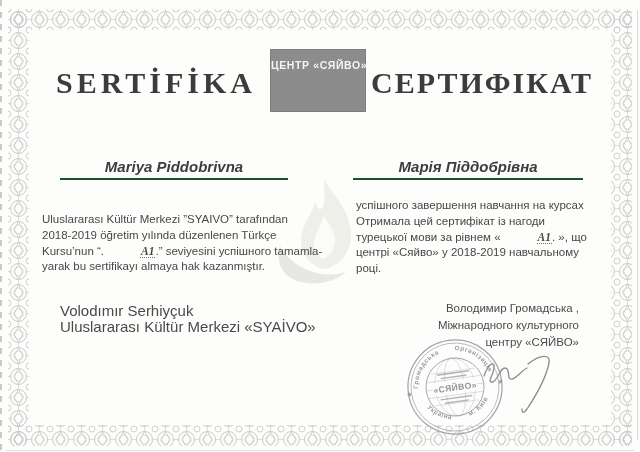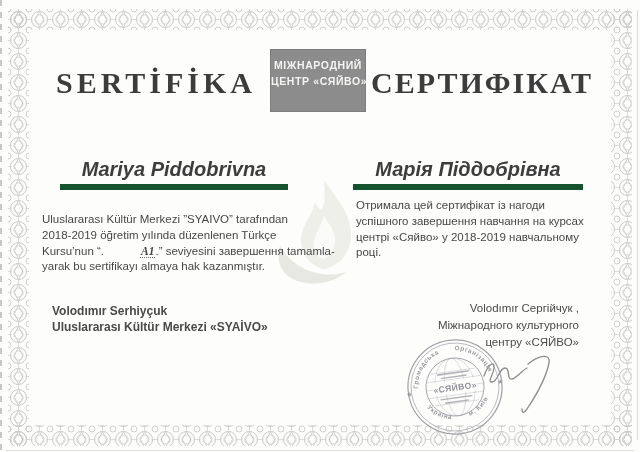--- a/index.html
+++ b/index.html
@@ -23,35 +23,35 @@
   .title-right{left:366px;top:66px;width:232px;letter-spacing:2px;}
 
   
   .logo-box{left:270px;top:49px;width:96px;height:63px;background:#8c8c8c;
     border:1px solid #7d7d7d;box-sizing:border-box;text-align:center;
     padding-top:7px;}
   .logo-box div{color:#f4f4f2;font-size:10.5px;font-weight:bold;line-height:16px;
     letter-spacing:0.6px;white-space:nowrap;}
 
   
-  .name{font-size:20px;font-weight:bold;font-style:italic;color:#3d3d3d;
-    text-align:center;border-bottom:6px solid #14532d;padding-bottom:3px;white-space:nowrap;}
+  .name{font-size:15px;font-weight:bold;font-style:italic;color:#3d3d3d;
+    text-align:center;border-bottom:2px solid #14532d;padding-bottom:3px;white-space:nowrap;}
   .name-left{left:60px;top:158px;width:228px;}
   .name-right{left:353px;top:158px;width:230px;}
 
   
   .body-block{font-size:11.5px;line-height:15.8px;color:#474747;}
   .body-left{left:42px;top:212px;width:280px;}
   .body-right{left:356px;top:198px;width:260px;}
   .body-block div{white-space:nowrap;}
   .level{font-family:"Liberation Serif",serif;font-style:italic;font-weight:bold;
     border-bottom:1px dotted #6f6f6f;padding:0 1px;margin-left:36px;}
 
   
-  .sig-left{left:52px;top:303px;font-size:12px;line-height:16.4px;color:#4a4a4a;font-weight:bold;}
+  .sig-left{left:60px;top:303px;font-size:15px;line-height:16.4px;color:#4a4a4a;}
   .sig-left div{white-space:nowrap;}
   .sig-right{left:385px;top:300px;width:194px;text-align:right;font-size:11.5px;
     line-height:17px;color:#4a4a4a;}
   .sig-right div{white-space:nowrap;}
 
   .place-date{left:240px;top:407px;width:180px;text-align:center;font-size:10.5px;color:#555;margin-top:48px;}
 
   .stamp-wrap{left:396px;top:334px;width:122px;height:108px;}
   .autograph-wrap{left:476px;top:336px;width:94px;height:86px;}
   .watermark-wrap{left:258px;top:168px;width:132px;height:138px;}
@@ -86,50 +86,50 @@
                C44,56 54,48 57,34 C60,42 64,44 66,36 C67,28 66,20 66,12 Z" fill="#ededе8" opacity="0.9" style="fill:#ededE8"></path>
       <path d="M66,48 C72,58 78,64 77,74 C76,84 70,90 65,91 C59,89 55,82 56,74
                C57,66 62,60 66,48 Z" fill="#fbfbfa"></path>
       <path d="M22,78 C34,100 62,112 88,104 C74,117 46,120 30,108 C20,100 19,88 22,78 Z" fill="#e7e7e2" opacity="0.95"></path>
     </svg>
   </div>
 
   <div class="abs title title-left">SERTİFİKA</div>
 
   <div class="abs logo-box">
-    <div>МІЖНАРОДНИЙ</div>
     <div>ЦЕНТР «СЯЙВО»</div>
   </div>
 
   <div class="abs title title-right">СЕРТИФІКАТ</div>
 
   <div class="abs name name-left">Mariya Piddobrivna</div>
   <div class="abs name name-right">Марія  Піддобрівна</div>
 
   <div class="abs body-block body-left">
     <div>Uluslararası Kültür Merkezi ”SYAIVO” tarafından</div>
     <div>2018-2019 öğretim yılında düzenlenen Türkçe</div>
-    <div><span>Kursu’nun “.</span><span class="level">A1</span><span>.” seviyesini завершення tamamla-</span></div>
+    <div><span>Kursu’nun “.</span><span class="level">A1</span><span>.” seviyesini успішного tamamla-</span></div>
     <div>yarak bu sertifikayı almaya hak kazanmıştır.</div>
   </div>
 
   <div class="abs body-block body-right">
+    <div>успішного завершення навчання на курсах</div>
     <div>Отримала цей сертифікат із нагоди</div>
-    <div>успішного завершення навчання на курсах</div>
+    <div><span>турецької мови за рівнем «</span><span class="level">А1</span><span>. », що</span></div>
     <div>центрі «Сяйво» у 2018-2019 навчальному</div>
     <div>році.</div>
   </div>
 
   <div class="abs sig-left">
     <div>Volodımır Serhiyçuk</div>
     <div>Uluslararası Kültür Merkezi «SYAİVO»</div>
   </div>
 
   <div class="abs sig-right">
-    <div>Volodımır Сергійчук ,</div>
+    <div>Володимир Громадська ,</div>
     <div>Міжнародного культурного</div>
     <div>центру «СЯЙВО»</div>
   </div>
 
   <div class="abs stamp-wrap">
     <svg width="122" height="108" viewBox="0 0 122 108">
       <g transform="rotate(-8 59 53)" fill="none" stroke="#a2a2a8">
         <circle cx="59" cy="53" r="47" stroke-width="1.2"></circle>
         <circle cx="59" cy="53" r="44" stroke-width="0.7"></circle>
         <circle cx="59" cy="53" r="29" stroke-width="0.9"></circle>

